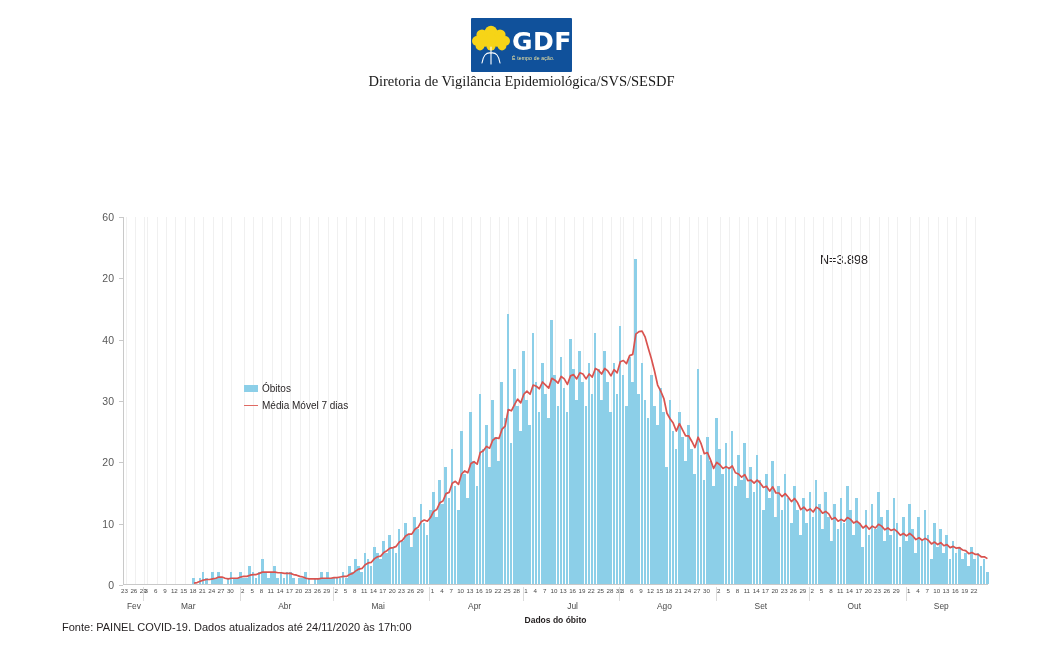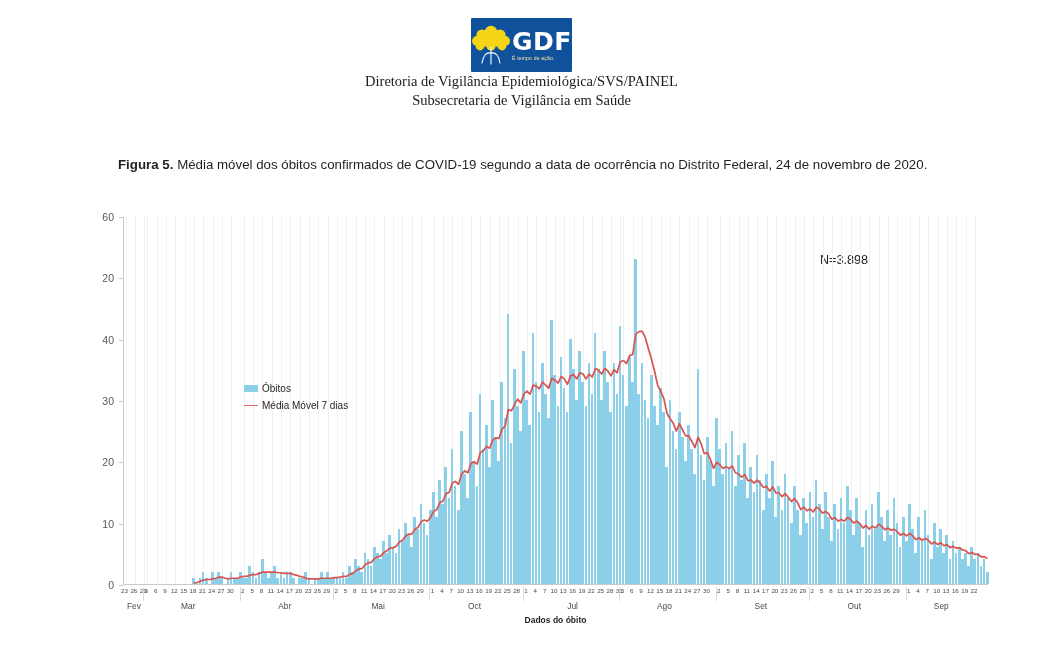--- a/index.html
+++ b/index.html
@@ -113,28 +113,23 @@
         </svg>
       </div>
       <div class="gdf-text">
         <span class="gdf-word">GDF</span>
         <span class="gdf-tag">É tempo de ação.</span>
       </div>
     </div>
   </div>
 
   <div class="org-block">
-    <div>Diretoria de Vigilância Epidemiológica/SVS/PAINEL</div>
-    <div>Subsecretaria de Vigilância em Saúde</div>
+    <div>Diretoria de Vigilância Epidemiológica/SVS/SESDF</div>
   </div>
 
-  <div class="fig-caption">
-    <b>Figura 5.</b>
-    <span>Média móvel dos óbitos confirmados de COVID-19 segundo a data de ocorrência no Distrito Federal, 24 de novembro de 2020.</span>
-  </div>
 
   <div class="chart-area">
 
     <div class="nlabel">N=3.898</div>
 
     <div id="yaxis">
         <div class="ylabel" style="top: 380px; left: 28px;">0</div>
         <div class="ytick" style="top: 380px; left: 61px;"></div>
         <div class="ylabel" style="top: 318.667px; left: 28px;">10</div>
         <div class="ytick" style="top: 318.667px; left: 61px;"></div>
@@ -611,32 +606,33 @@
         <div class="xtick" style="left: 850.998px;">22</div>
       </div>
     <div class="month-row" id="months">
         <div class="month" style="left: 10.8903px;">Fev</div>
         <div class="month" style="left: 65.3417px;">Mar</div>
         <div class="month-sep" style="left: 20.2248px;"></div>
         <div class="month" style="left: 161.799px;">Abr</div>
         <div class="month-sep" style="left: 116.682px;"></div>
         <div class="month" style="left: 255.144px;">Mai</div>
         <div class="month-sep" style="left: 210.027px;"></div>
-        <div class="month" style="left: 351.601px;">Oct</div>
+        <div class="month" style="left: 351.601px;">Apr</div>
         <div class="month-sep" style="left: 306.484px;"></div>
         <div class="month" style="left: 449.613px;">Jul</div>
         <div class="month-sep" style="left: 399.829px;"></div>
         <div class="month" style="left: 541.403px;">Ago</div>
         <div class="month-sep" style="left: 496.286px;"></div>
         <div class="month" style="left: 637.86px;">Set</div>
         <div class="month-sep" style="left: 592.743px;"></div>
         <div class="month" style="left: 731.205px;">Out</div>
         <div class="month-sep" style="left: 686.088px;"></div>
         <div class="month" style="left: 818.327px;">Sep</div>
         <div class="month-sep" style="left: 782.545px;"></div>
       </div>
     <div class="axis-title">Dados do óbito</div>
   </div>
 
   <div class="footer">
+    <div>Fonte: PAINEL COVID-19. Dados atualizados até 24/11/2020 às 17h:00</div>
   </div>
 
 </div>
 
 </body></html>

